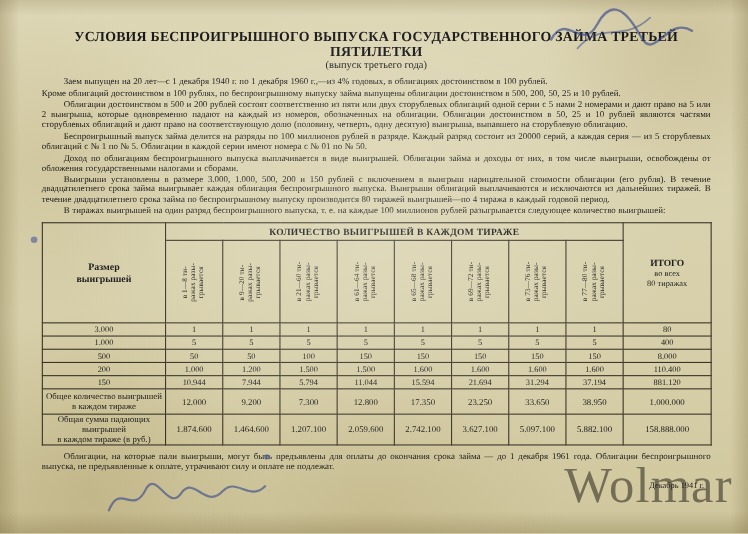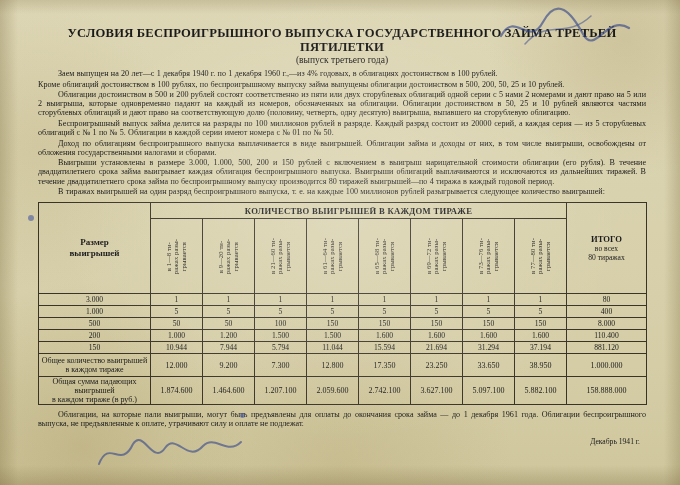--- a/index.html
+++ b/index.html
@@ -343,13 +343,14 @@
     <path d="M30 38 C52 12, 70 34, 96 10" fill="none" stroke="#2b3f8a" stroke-width="1.6" stroke-linecap="round" opacity="0.6"></path>
   </svg>
 
   <svg class="ink scribble2" width="150" height="46" viewBox="0 0 150 46">
     <path d="M4 34 C14 8, 26 40, 38 14 C48 -2, 58 36, 70 18 C82 2, 92 34, 108 16 C120 4, 132 26, 146 12" fill="none" stroke="#2b3f8a" stroke-width="2" stroke-linecap="round" opacity="0.72"></path>
   </svg>
 
   <span class="dot" style="left:28px;top:215px;"></span>
   <span class="dot" style="left:240px;top:413px;width:5px;height:5px;"></span>
 
+  <div class="watermark">Wolmar</div>
 </div>
 
 </body></html>

